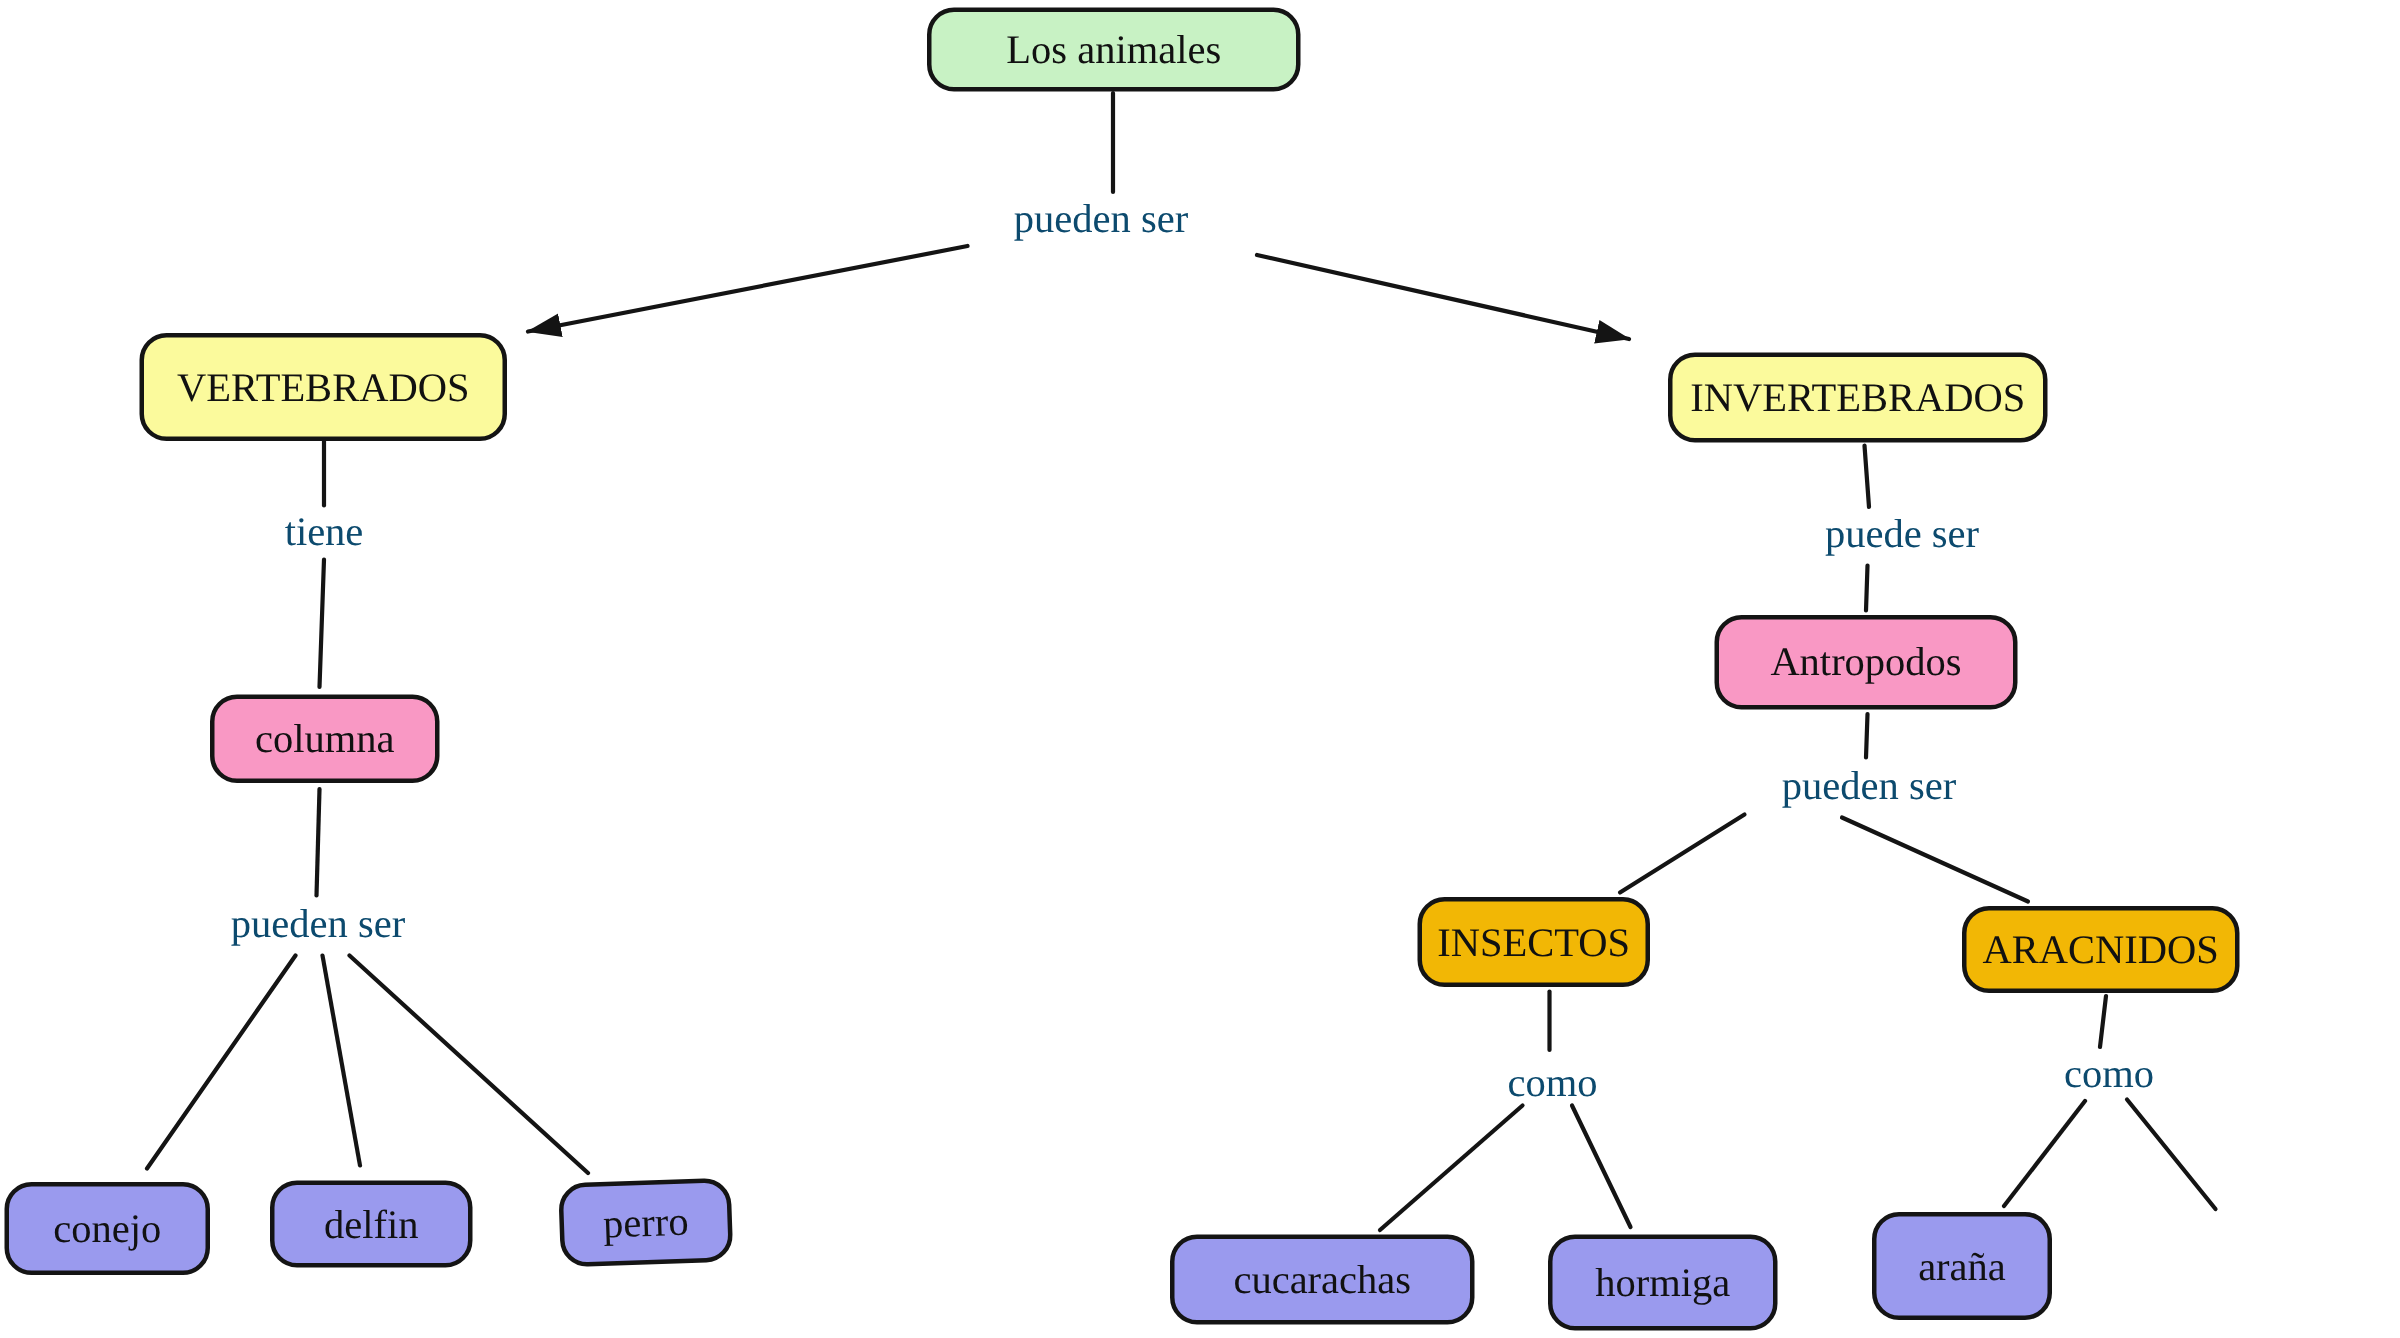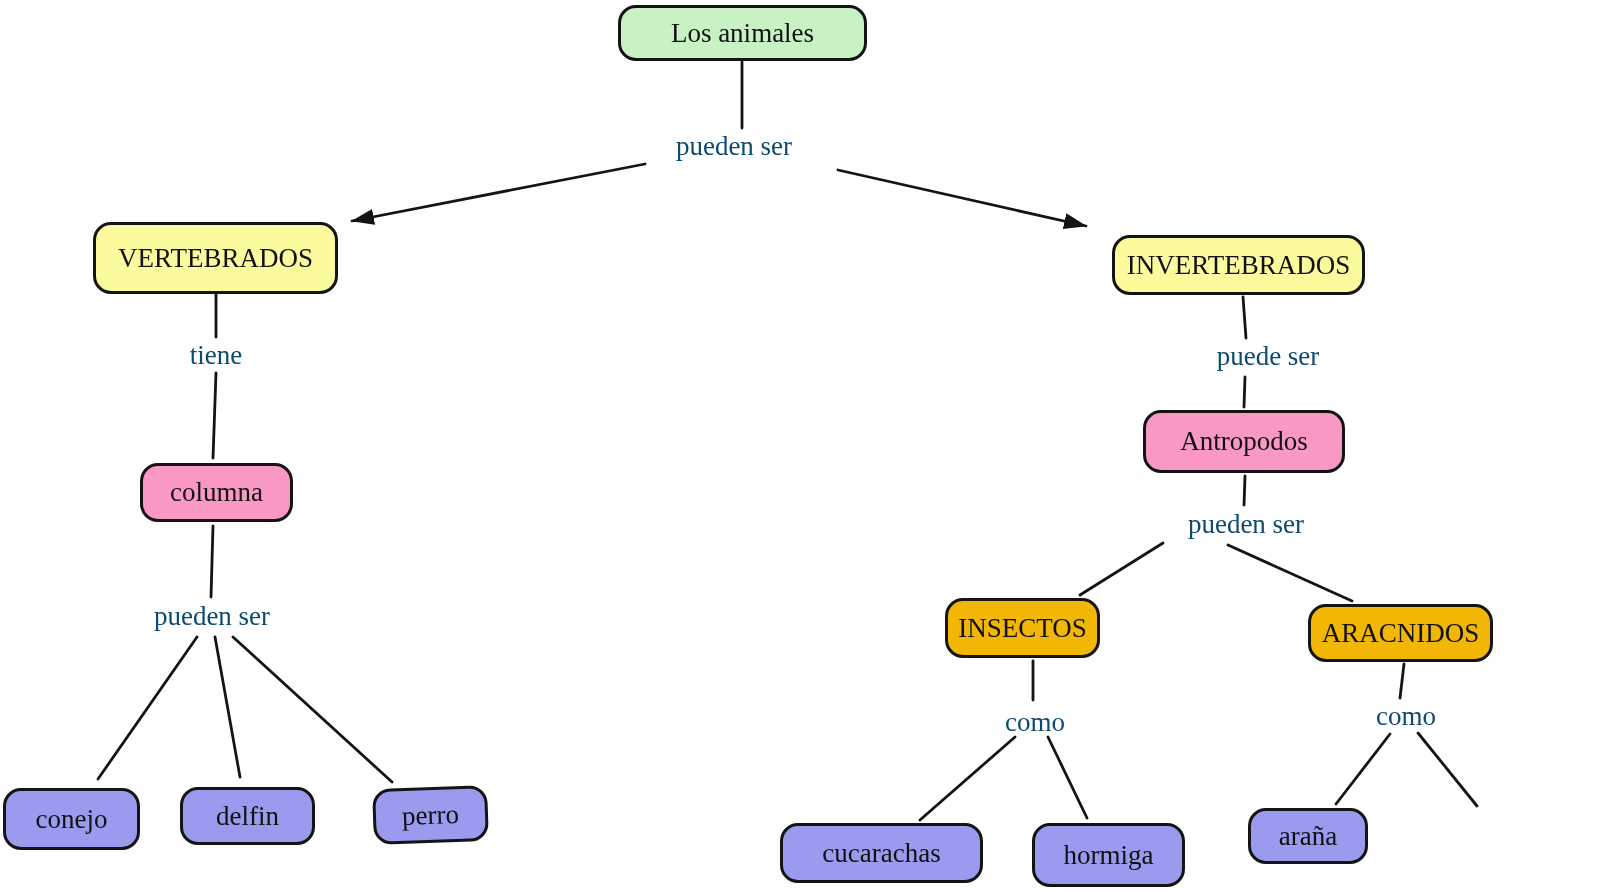--- a/index.html
+++ b/index.html
@@ -62,21 +62,21 @@
   .n-invertebrados { left: 1112px; top: 235px; width: 253px; height: 60px; }
   .n-columna       { left: 140px;  top: 463px; width: 153px; height: 59px; }
   .n-antropodos    { left: 1143px; top: 410px; width: 202px; height: 63px; }
   .n-insectos      { left: 945px;  top: 598px; width: 155px; height: 60px; }
   .n-aracnidos     { left: 1308px; top: 604px; width: 185px; height: 58px; }
   .n-conejo        { left: 3px;    top: 788px; width: 137px; height: 62px; }
   .n-delfin        { left: 180px;  top: 787px; width: 135px; height: 58px; }
   .n-perro         { left: 373px;  top: 787px; width: 115px; height: 56px; transform: rotate(-2deg); }
   .n-cucarachas    { left: 780px;  top: 823px; width: 203px; height: 60px; }
   .n-hormiga       { left: 1032px; top: 823px; width: 153px; height: 64px; }
-  .n-arana         { left: 1248px; top: 808px; width: 120px; height: 56px; }
+  .n-arana         { left: 1248px; top: 808px; width: 120px; height: 72px; }
   .n-escarbajo     { left: 1410px; top: 810px; width: 182px; height: 70px; }
 
   
   .p-pueden-ser-top   { left: 734px;  top: 146px; }
   .p-tiene            { left: 216px;  top: 355px; }
   .p-pueden-ser-left  { left: 212px;  top: 616px; }
   .p-puede-ser-right  { left: 1240px; top: 356px; margin-left: 28px; }
   .p-pueden-ser-right { left: 1246px; top: 524px; }
   .p-como-left        { left: 1035px; top: 722px; }
   .p-como-right       { left: 1406px; top: 716px; }

